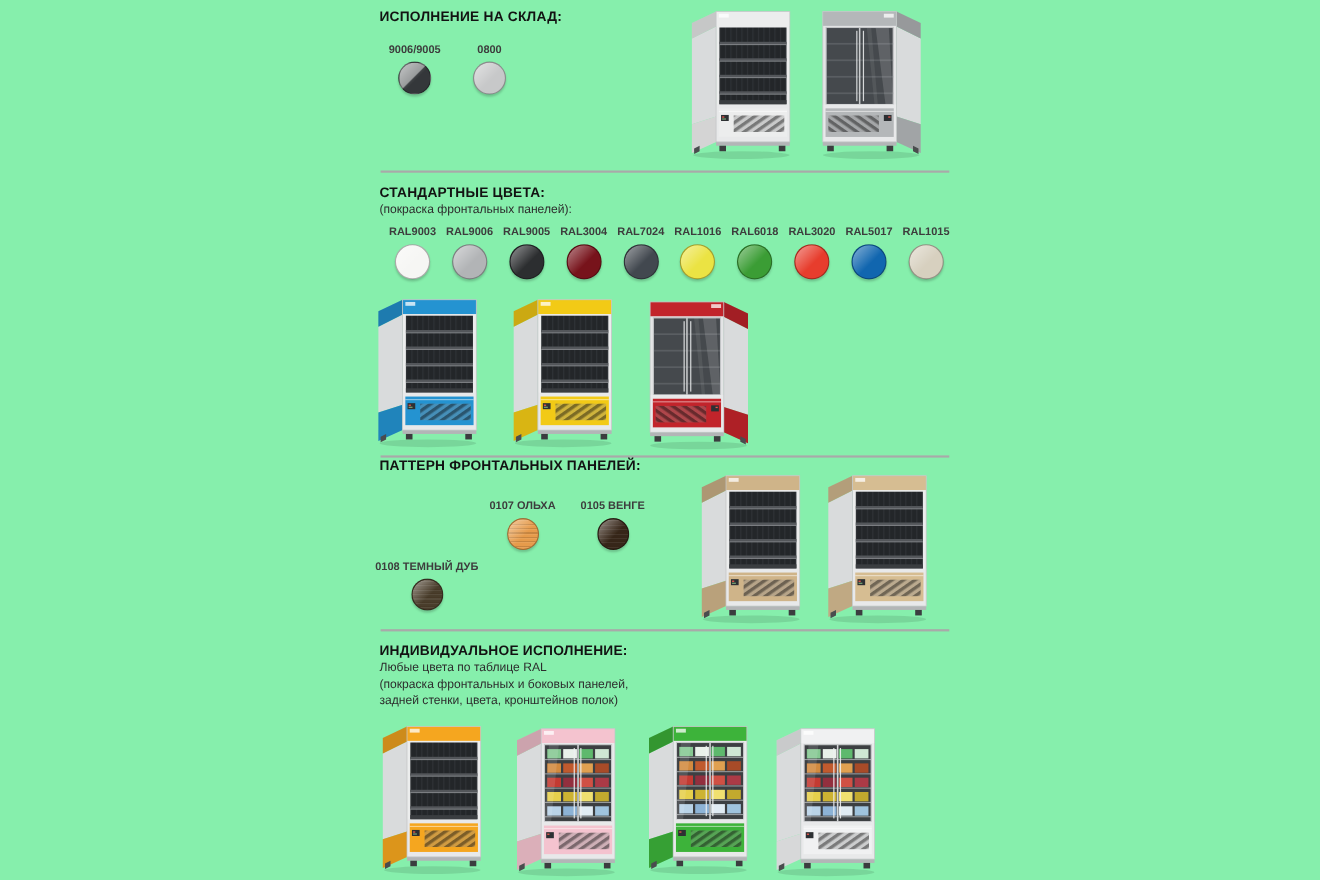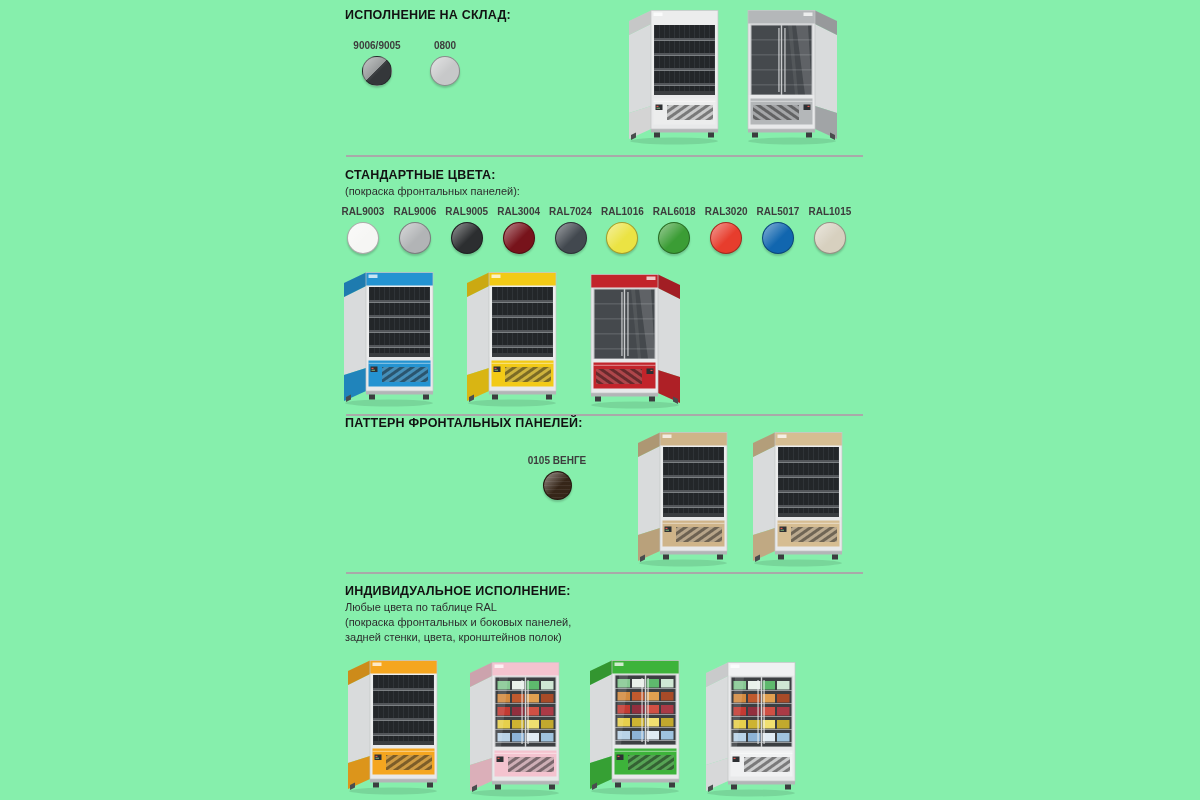--- a/index.html
+++ b/index.html
@@ -14,21 +14,21 @@
   .sw-circle{border-radius:50%;position:relative;overflow:hidden;
              background-color:var(--c,#ccc);
              border:1px solid rgba(0,0,0,.30);
              box-shadow:0 2px 2px rgba(0,0,0,.18);}
   .sw-circle::after{content:"";position:absolute;inset:0;border-radius:50%;
              background:linear-gradient(135deg,rgba(255,255,255,.50),rgba(255,255,255,0) 55%);}
   .sw-circle.split{background:linear-gradient(135deg,var(--c1,#999) 0 48%,var(--c2,#333) 48% 100%);}
   .sw-circle.wood::before{content:"";position:absolute;inset:0;border-radius:50%;
              background:repeating-linear-gradient(180deg,rgba(55,35,15,.18) 0 1px,rgba(255,255,255,.07) 1px 2px,rgba(0,0,0,0) 2px 4px);}
   .d28{width:28px;height:28px}.d30{width:30px;height:30px}.d27{width:27px;height:27px}
-  .row-flex{position:absolute;display:flex;justify-content:space-between;}
+  .row-flex{position:absolute;display:flex;justify-content:space-between;margin-left:12px;}
   .row-flex .swatch{position:static;width:50px;}
   .fridge{position:absolute;width:100px;height:145px;}
   .fridge svg{display:block;width:100%;height:100%;}
   .fridge.mir svg{transform:scaleX(-1);}
   .defs-svg{position:absolute;width:0;height:0;}
 </style>
 </head>
 <body>
 
 <div class="page">
@@ -263,23 +263,31 @@
   <div class="fridge mir" style="left: 585px; top: 265px; --a: #c2242b;">
     <svg viewBox="0 0 100 145">
         <use href="#sym-door"></use>
       </svg>
   </div>
 
   <div class="divider" style="top:414px"></div>
 
   <h2 class="hd" style="left:345px;top:416px">ПАТТЕРН ФРОНТАЛЬНЫХ ПАНЕЛЕЙ:</h2>
 
+  <div class="swatch" style="left:419px;top:455px;width:112px">
+    <span class="sw-label">0107 ОЛЬХА</span>
+    <span class="sw-circle wood d27" style="--c: #e69b4b;"></span>
+  </div>
   <div class="swatch" style="left:501px;top:455px;width:112px">
     <span class="sw-label">0105 ВЕНГЕ</span>
     <span class="sw-circle wood d27" style="--c: #362619;"></span>
+  </div>
+  <div class="swatch" style="left:330px;top:510px;width:116px">
+    <span class="sw-label">0108 ТЕМНЫЙ ДУБ</span>
+    <span class="sw-circle wood d27" style="--c: #493d2b;"></span>
   </div>
 
   <div class="fridge" style="left: 633px; top: 423px; --a: #cfb489;">
     <svg viewBox="0 0 100 145">
         <use href="#sym-open"></use>
       </svg>
   </div>
   <div class="fridge" style="left: 748px; top: 423px; --a: #d6bd92;">
     <svg viewBox="0 0 100 145">
         <use href="#sym-open"></use>

